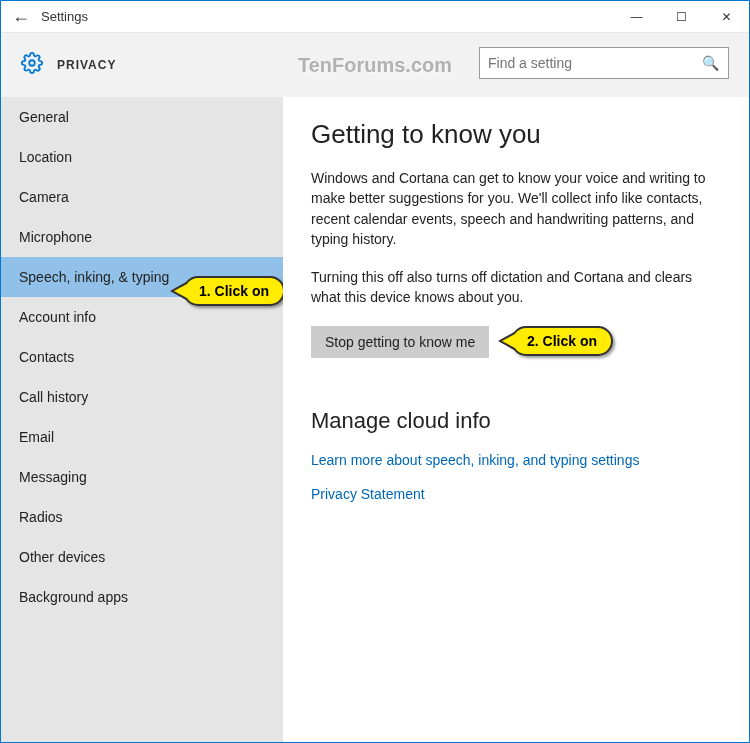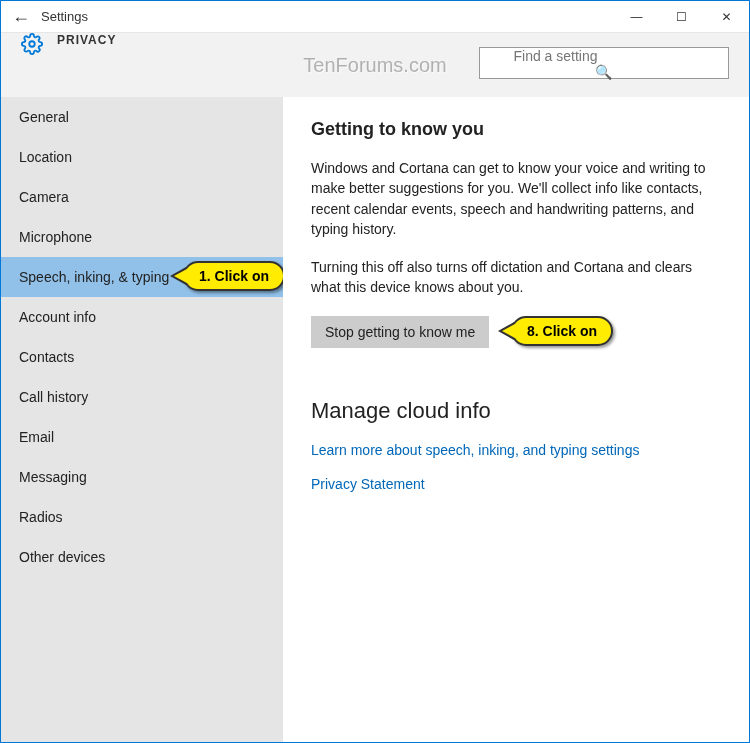--- a/index.html
+++ b/index.html
@@ -1,40 +1,40 @@
 <!DOCTYPE html>
 <html><head>
 <meta charset="utf-8">
 <style>
 * { margin: 0; padding: 0; box-sizing: border-box; font-family: "Segoe UI", Arial, sans-serif; }
 body { background: #fff; width: 750px; height: 743px; overflow: hidden; border: 1px solid #0078d7; }
 .titlebar { height: 32px; background: #fff; display: flex; align-items: center; border-bottom: 1px solid #e6e6e6; }
 .titlebar .back { width: 40px; text-align: center; font-size: 18px; color: #333; }
 .titlebar .title { font-size: 13px; color: #333; flex: 1; }
 .titlebar .winbtn { width: 45px; height: 32px; display: flex; align-items: center; justify-content: center; font-size: 12px; color: #333; }
-.header { background: #f2f2f2; height: 64px; display: flex; padding: 0 20px; position: relative; }
+.header { background: #f2f2f2; height: 64px; display: flex; align-items: center; padding: 0 20px; position: relative; }
 .header .gear { color: #0078d7; margin-right: 14px; }
 .header .crumb { font-size: 12px; font-weight: 600; letter-spacing: 1px; color: #333; }
-.searchbox { position: absolute; right: 20px; top: 14px; width: 250px; height: 32px; border: 1px solid #999; background: #fff; display: flex; align-items: center; padding: 0 8px; flex-direction: column; }
+.searchbox { position: absolute; right: 20px; top: 14px; width: 250px; height: 32px; border: 1px solid #999; background: #fff; display: flex; align-items: center; padding: 0 8px; }
 .searchbox input { flex: 1; border: none; outline: none; font-size: 14px; color: #666; }
 .searchbox .sicon { color: #666; font-size: 14px; }
 .body { display: flex; height: calc(743px - 32px - 64px - 2px); }
 .sidebar { width: 282px; background: #e5e5e5; overflow-y: auto; }
 .sidebar .item { padding: 12px 18px; font-size: 14px; color: #222; cursor: pointer; position: relative; }
 .sidebar .item.selected { background: #91c0e8; }
 .content { flex: 1; padding: 22px 28px; overflow-y: auto; }
-.content h1 { font-size: 18px; font-weight: 700; color: #222; margin-bottom: 18px; }
+.content h1 { font-size: 26px; font-weight: 400; color: #222; margin-bottom: 18px; }
 .content p { font-size: 14px; color: #222; line-height: 1.45; margin-bottom: 18px; max-width: 410px; }
 .content .btn { display: inline-block; background: #ccc; border: none; padding: 8px 14px; font-size: 14px; color: #222; cursor: pointer; margin-bottom: 30px; text-align: center; }
 .content h2 { font-size: 22px; font-weight: 400; color: #222; margin-top: 20px; margin-bottom: 18px; }
 .content a { display: block; color: #0067b8; font-size: 14px; text-decoration: none; margin-bottom: 18px; }
 .callout { position: absolute; background: #ffec00; border: 2px solid #333; border-radius: 20px; padding: 5px 14px; font-weight: bold; font-size: 14px; color: #000; box-shadow: 2px 2px 3px rgba(0,0,0,0.4); z-index: 10; white-space: nowrap; }
 .callout::before { content: ""; position: absolute; left: -15px; top: 50%; transform: translateY(-50%); border-top: 9px solid transparent; border-bottom: 9px solid transparent; border-right: 16px solid #333; }
 .callout::after { content: ""; position: absolute; left: -11px; top: 50%; transform: translateY(-50%); border-top: 7px solid transparent; border-bottom: 7px solid transparent; border-right: 13px solid #ffec00; }
-.watermark { position: absolute; top: 54px; left: 50%; transform: translateX(-50%); font-size: 20px; color: rgba(120,120,120,0.55); font-weight: 400; text-shadow: 1px 1px 0 rgba(255,255,255,0.6); pointer-events: none; z-index: 5; }
+.watermark { position: absolute; top: 54px; left: 50%; transform: translateX(-50%); font-size: 20px; color: rgba(120,120,120,0.55); font-weight: 700; text-shadow: 1px 1px 0 rgba(255,255,255,0.6); pointer-events: none; z-index: 5; }
 </style>
 </head>
 <body>
 
 <div class="titlebar">
   <div class="back">←</div>
   <div class="title">Settings</div>
   <div class="winbtn">―</div>
   <div class="winbtn">☐</div>
   <div class="winbtn">✕</div>
@@ -57,36 +57,37 @@
 <div class="watermark">TenForums.com</div>
 
 <div class="body">
   <div class="sidebar">
     <div class="item">General</div>
     <div class="item">Location</div>
     <div class="item">Camera</div>
     <div class="item">Microphone</div>
     <div class="item selected" style="position:relative">
       <span>Speech, inking, &amp; typing</span>
-      <div class="callout" style="left:182px; top:4px;text-align:center;">1. Click on</div>
+      <div class="callout" style="left:182px; top:19px;text-align:center;">1. Click on</div>
     </div>
     <div class="item">Account info</div>
     <div class="item">Contacts</div>
     <div class="item">Call history</div>
     <div class="item">Email</div>
     <div class="item">Messaging</div>
     <div class="item">Radios</div>
     <div class="item">Other devices</div>
+    <div class="item">Background apps</div>
   </div>
 
   <div class="content">
     <h1>Getting to know you</h1>
     <p>Windows and Cortana can get to know your voice and writing to make better suggestions for you. We'll collect info like contacts, recent calendar events, speech and handwriting patterns, and typing history.</p>
     <p>Turning this off also turns off dictation and Cortana and clears what this device knows about you.</p>
     <div style="position:relative; display:inline-block;">
       <button class="btn">Stop getting to know me</button>
-      <div class="callout" style="left:200px; top:0;">8. Click on</div>
+      <div class="callout" style="left:200px; top:0;">2. Click on</div>
     </div>
     <h2>Manage cloud info</h2>
     <a href="#">Learn more about speech, inking, and typing settings</a>
     <a href="#">Privacy Statement</a>
   </div>
 </div>
 
 </body></html>

